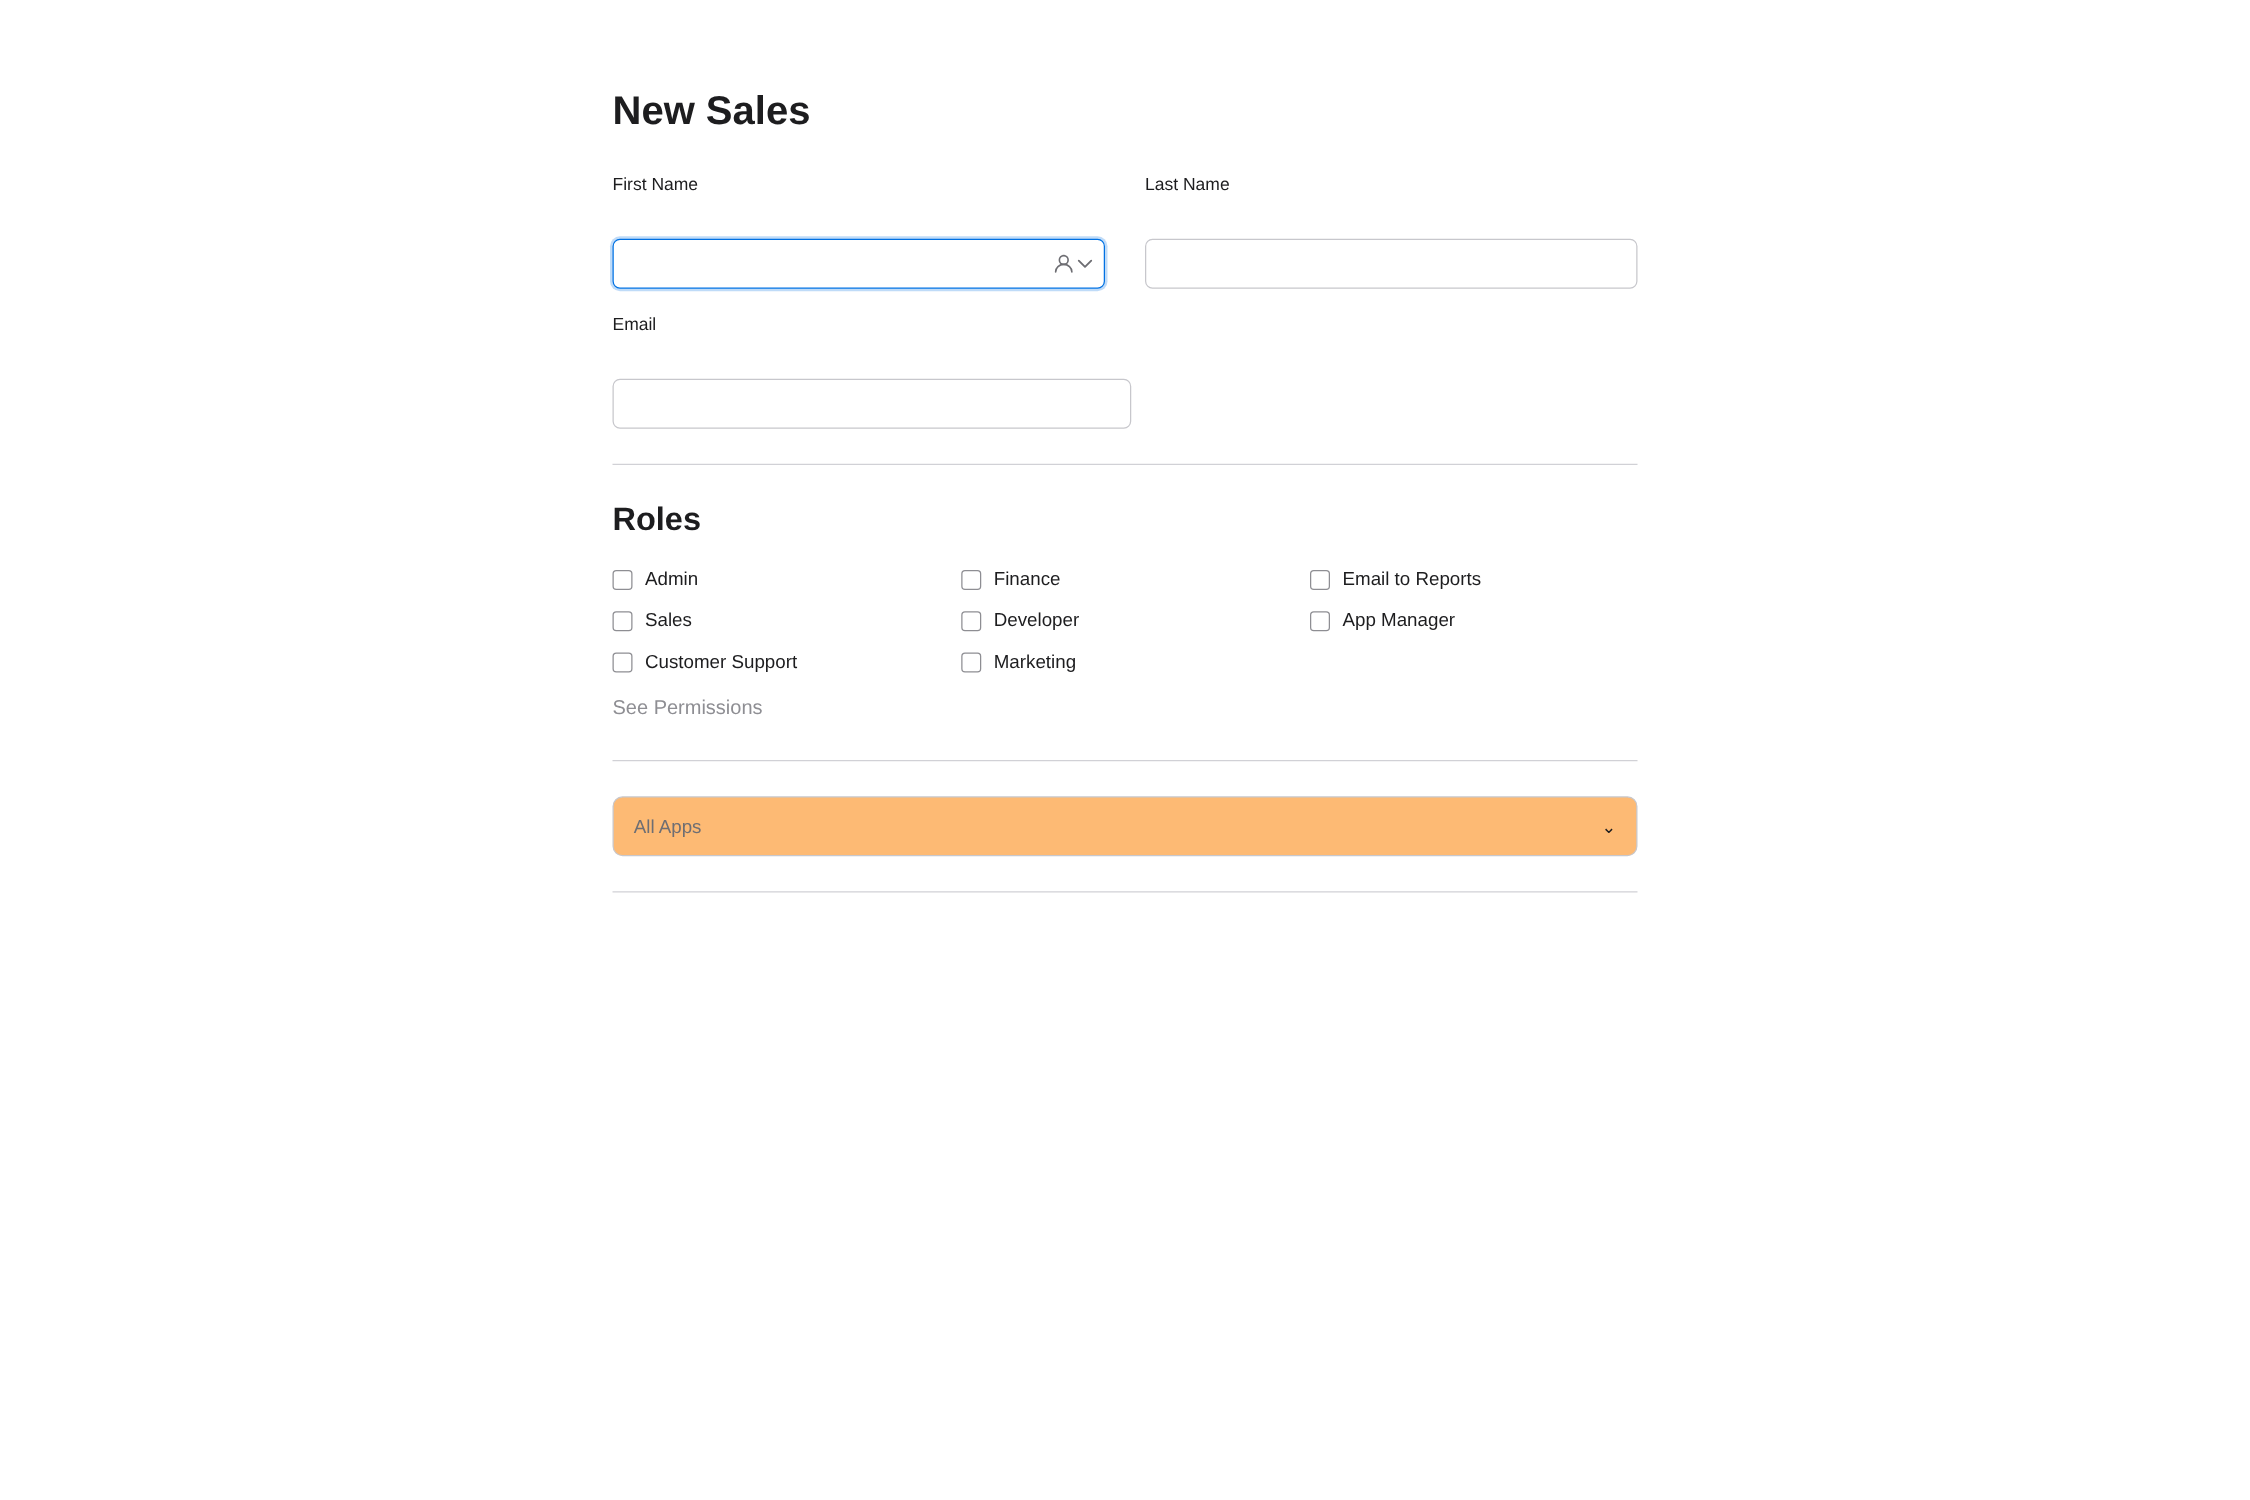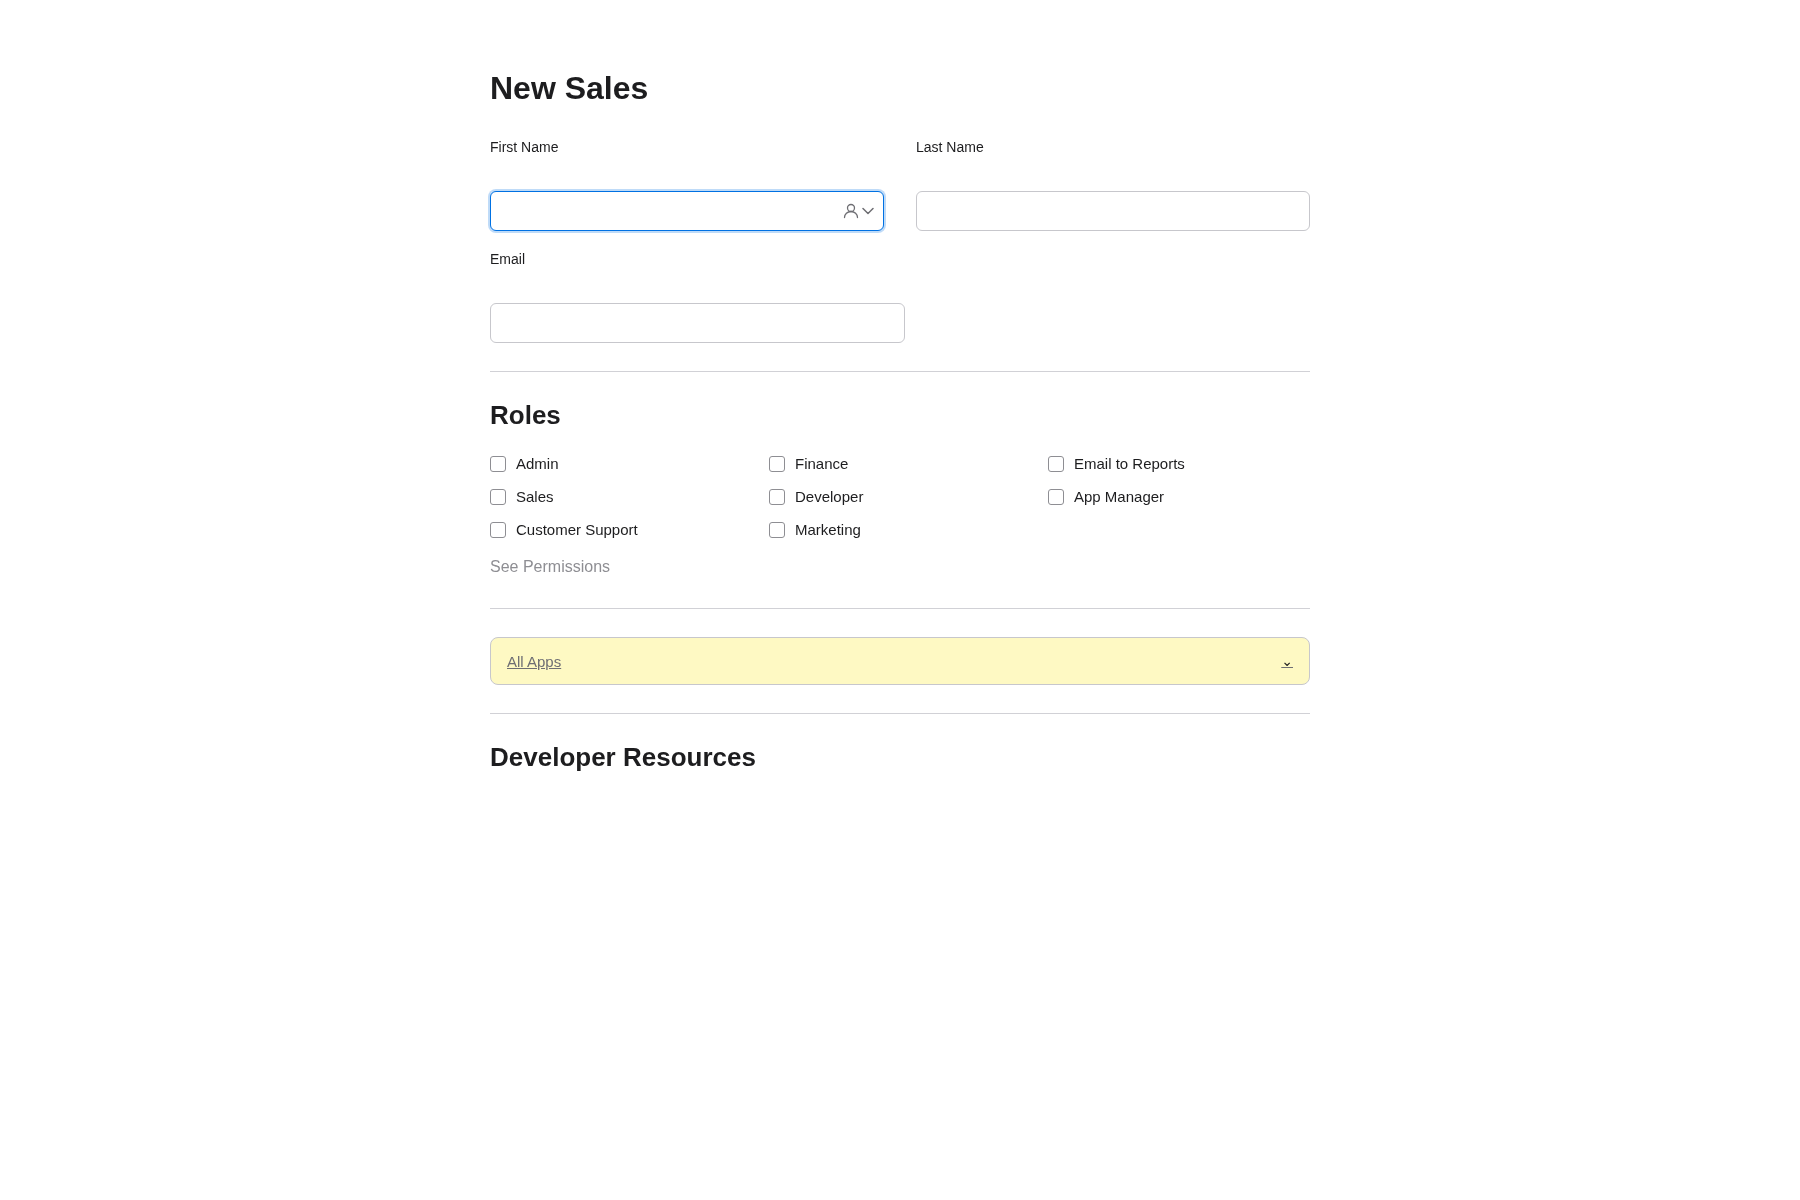--- a/index.html
+++ b/index.html
@@ -174,27 +174,26 @@
     }
 
     .apps-dropdown {
       width: 100%;
       height: 48px;
       border: 1.5px solid #c7c7cc;
       border-radius: 8px;
       padding: 0 16px;
       font-size: 15px;
       color: #6e6e73;
-      background: #fef9c3;
+      background: #fdba74;
       display: flex;
       align-items: center;
       justify-content: space-between;
       cursor: pointer;
       margin-bottom: 0;
-      text-decoration: underline;
     }
 
     .apps-dropdown-chevron {
       font-size: 14px;
       color: #1d1d1f;
     }
 
     .dev-resources-section {
       margin-top: 4px;
     }
@@ -314,17 +313,16 @@
 
     <div class="apps-dropdown">
       <span>All Apps</span>
       <span class="apps-dropdown-chevron">⌄</span>
     </div>
   </div>
 
   <hr class="divider">
 
   <div class="dev-resources-section">
-    <h2 class="section-title">Developer Resources</h2>
 
   </div>
 
 </div>
 
 </body></html>

